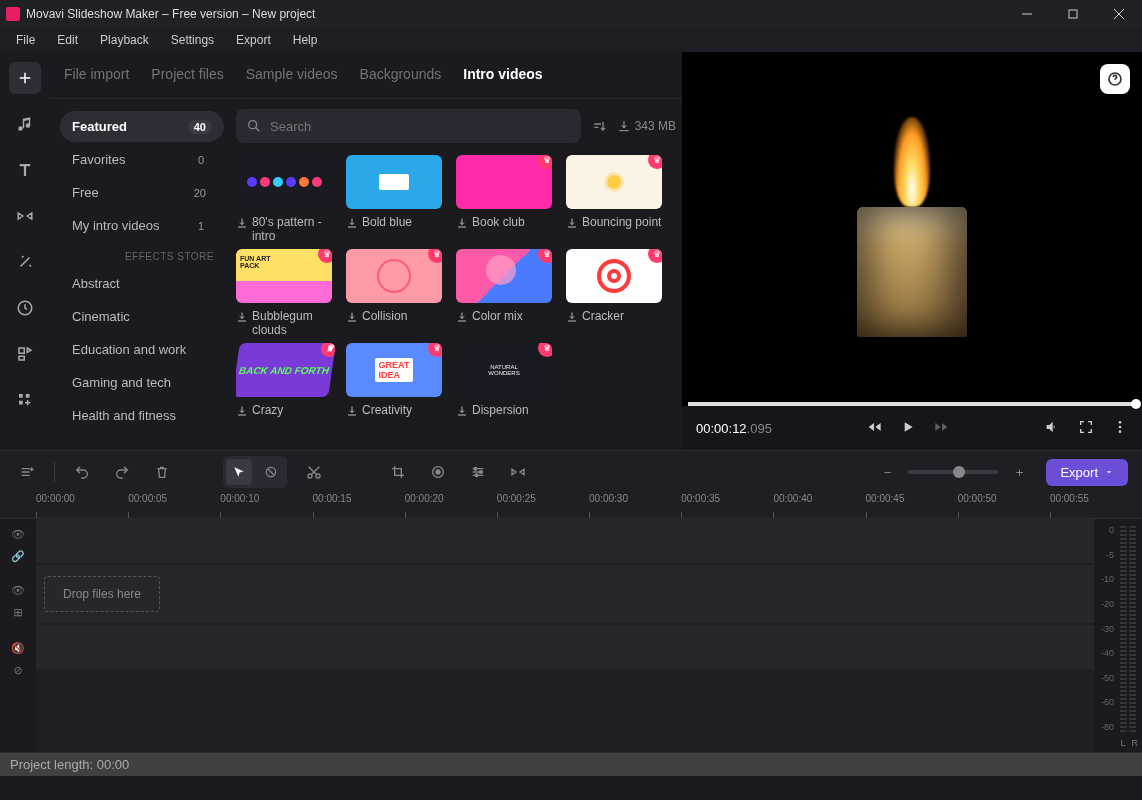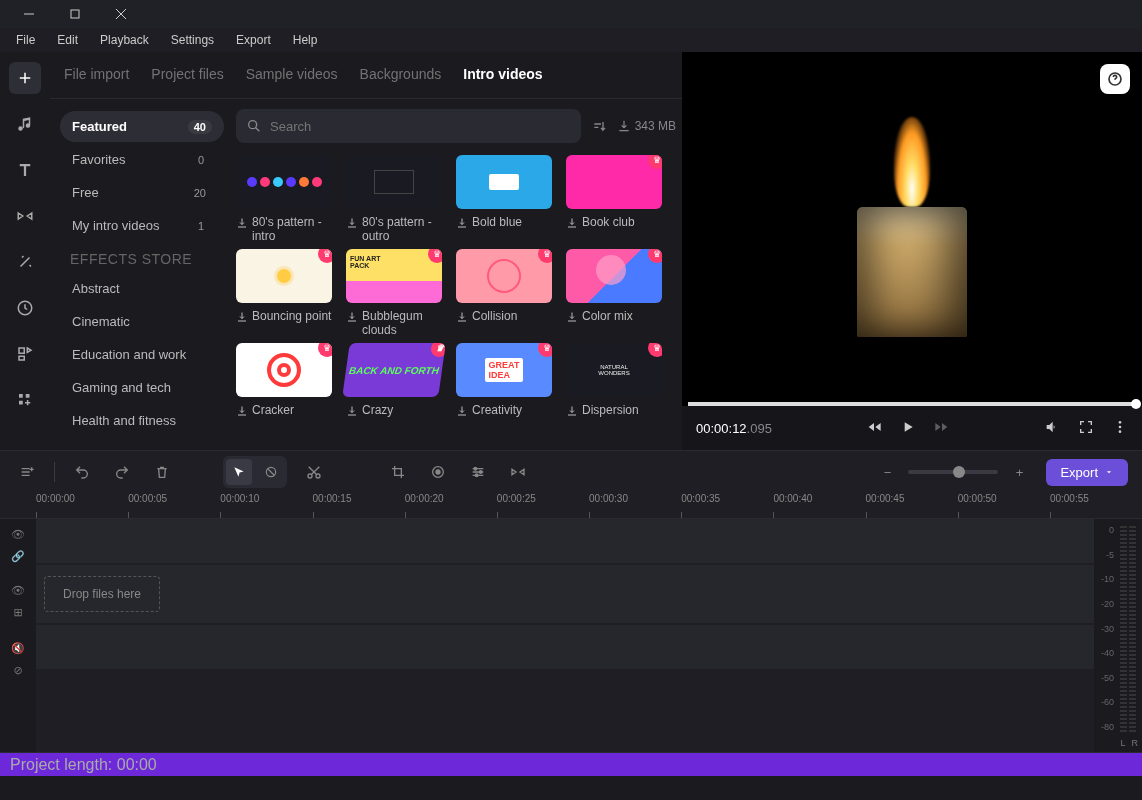--- a/index.html
+++ b/index.html
@@ -21,21 +21,21 @@
 .mediapanel { width:632px; background:#1a1a1f; display:flex; flex-direction:column; }
 .tabs { display:flex; gap:22px; padding:14px 14px 10px 14px; border-bottom:1px solid #2a2a30; }
 .tab { color:#737373; font-size:14px; padding-bottom:6px; }
 .tab.active { color:#fff; font-weight:600; }
 .panel-body { display:flex; flex:1; overflow:hidden; }
 .sidebar { width:180px; padding:10px 0 10px 4px; overflow-y:auto; }
 .side-item { display:flex; justify-content:space-between; align-items:center; padding:8px 12px; margin:2px 6px; border-radius:16px; color:#bbb; font-size:13px; }
 .side-item.active { background:#2d2d35; color:#fff; font-weight:600; }
 .badge { background:#1a1a1f; min-width:22px; padding:1px 6px; border-radius:10px; font-size:11px; color:#999; text-align:center; }
 .side-item.active .badge { background:#3a3a42; color:#fff; }
-.side-header { padding:8px 16px 4px; font-size:14px; color:#666; letter-spacing:0.5px; }
+.side-header { padding:8px 16px 4px; font-size:10px; color:#666; letter-spacing:0.5px;text-align:right; }
 .content { flex:1; display:flex; flex-direction:column; padding:10px 6px 0 6px; overflow:hidden; }
 .content-top { display:flex; align-items:center; gap:10px; margin-bottom:12px; }
 .search { flex:1; background:#2a2a32; border-radius:8px; height:34px; display:flex; align-items:center; padding:0 10px; gap:8px; color:#888; }
 .search input { background:transparent; border:none; outline:none; color:#ccc; font-size:13px; flex:1; }
 .sort-btn,.dl-info { color:#888; display:flex; align-items:center; gap:4px; font-size:12px; }
 .grid { display:flex; flex-wrap:wrap; gap:6px 14px; overflow-y:auto; padding-bottom:6px; }
 .card { width:96px; }
 .thumb { width:96px; height:54px; border-radius:6px; position:relative; overflow:hidden; }
 .crown { position:absolute; top:-4px; right:-4px; width:18px; height:18px; background:#ff3a6e; border-radius:50%; display:flex; align-items:center; justify-content:center; font-size:9px; color:#fff; }
 .card-label { display:flex; gap:4px; margin-top:6px; color:#bbb; font-size:12px; align-items:flex-start; }
@@ -74,21 +74,21 @@
 .ticon { height:22px; display:flex; align-items:center; justify-content:center; color:#777; font-size:11px; }
 .track-area { flex:1; position:relative; }
 .track-row { height:44px; background:#26262d; margin-bottom:2px; }
 .track-row.tall { height:58px; display:flex; align-items:center; padding-left:8px; }
 .drop { border:1px dashed #555; padding:10px 18px; color:#888; border-radius:4px; font-size:12px; }
 .vu { width:48px; background:#1a1a1f; position:relative; padding:4px 2px; }
 .vu-scale { position:absolute; right:28px; top:6px; bottom:20px; display:flex; flex-direction:column; justify-content:space-between; color:#666; font-size:9px; text-align:right; }
 .vu-bars { position:absolute; right:6px; top:6px; bottom:20px; width:16px; display:flex; gap:2px; }
 .vu-bar { flex:1; background:repeating-linear-gradient(to top,#333 0,#333 2px,transparent 2px,transparent 4px); }
 .vu-lab { position:absolute; bottom:4px; right:4px; display:flex; gap:6px; color:#777; font-size:9px; }
-.status { height:24px; background:#6d28d9; display:flex; align-items:center; padding:0 10px; color:#aaa; font-size:16px; border-top:1px solid #2a2a30; }
+.status { height:24px; background:#404040; display:flex; align-items:center; padding:0 10px; color:#aaa; font-size:13px; border-top:1px solid #2a2a30; }
 
 .t-80 { background:#1a1a22; display:flex; flex-wrap:wrap; align-content:center; justify-content:center; gap:3px; padding:6px; }
 .t-80 span { width:10px; height:10px; border-radius:50%; }
 .t-80o { background:#1a1a22; display:flex; align-items:center; justify-content:center; }
 .t-80o span { width:40px; height:24px; border:1px solid #444; }
 .t-blue { background:#2aa8e8; display:flex; align-items:center; justify-content:center; }
 .t-blue span { width:30px; height:16px; background:#fff; border-radius:2px; }
 .t-pink { background:#ff2aa8; }
 .t-cream { background:#faf4e4; display:flex; align-items:center; justify-content:center; }
 .t-cream span { width:14px; height:14px; background:#ffcc44; border-radius:50%; box-shadow:0 0 0 3px rgba(255,200,80,0.3); }
@@ -102,20 +102,24 @@
 .t-crack span { width:34px; height:34px; border:4px solid #ff3a3a; border-radius:50%; box-shadow:inset 0 0 0 6px #fff, inset 0 0 0 10px #ff3a3a; }
 .t-crazy { background:#7a3ad8; display:flex; align-items:center; justify-content:center; color:#5aff5a; font-size:10px; font-weight:900; font-style:italic; transform:skew(-8deg); }
 .t-idea { background:#5a8aff; display:flex; align-items:center; justify-content:center; }
 .t-idea span { background:#fff; color:#ff3a3a; font-size:9px; font-weight:bold; padding:2px 4px; border-radius:2px; }
 .t-disp { background:#1a1a22; display:flex; align-items:center; justify-content:center; color:#eee; font-size:6px; text-align:center; }
 </style>
 </head>
 <body>
 
 <div class="titlebar">
+  <div class="titlebar-left">
+    <div class="app-icon"></div>
+    <div class="title-text">Movavi Slideshow Maker – Free version – New project</div>
+  </div>
   <div class="win-controls">
     <div class="win-btn">
         <svg viewBox="0 0 10 10">
           <line x1="0" y1="5" x2="10" y2="5"></line>
         </svg>
       </div>
     <div class="win-btn">
         <svg viewBox="0 0 10 10">
           <rect x="1" y="1" width="8" height="8"></rect>
         </svg>
@@ -261,31 +265,20 @@
                 <span style="background:#3acaff"></span>
                 <span style="background:#5a3aff"></span>
                 <span style="background:#ff7a3a"></span>
                 <span style="background:#ff3a7a"></span>
               </div>
               <div class="card-label">
                 <svg class="dl-ic" viewBox="0 0 24 24" fill="none" stroke="currentColor" stroke-width="2">
                   <path d="M12 3v12m0 0l-4-4m4 4l4-4M4 20h16"></path>
                 </svg>
                 <span>80's pattern - intro</span>
-              </div>
-            </div>
-            <div class="card">
-              <div class="thumb t-80o">
-                <span></span>
-              </div>
-              <div class="card-label">
-                <svg class="dl-ic" viewBox="0 0 24 24" fill="none" stroke="currentColor" stroke-width="2">
-                  <path d="M12 3v12m0 0l-4-4m4 4l4-4M4 20h16"></path>
-                </svg>
-                <span>80's pattern - outro</span>
               </div>
             </div>
             <div class="card">
               <div class="thumb t-blue">
                 <span></span>
               </div>
               <div class="card-label">
                 <svg class="dl-ic" viewBox="0 0 24 24" fill="none" stroke="currentColor" stroke-width="2">
                   <path d="M12 3v12m0 0l-4-4m4 4l4-4M4 20h16"></path>
                 </svg>

